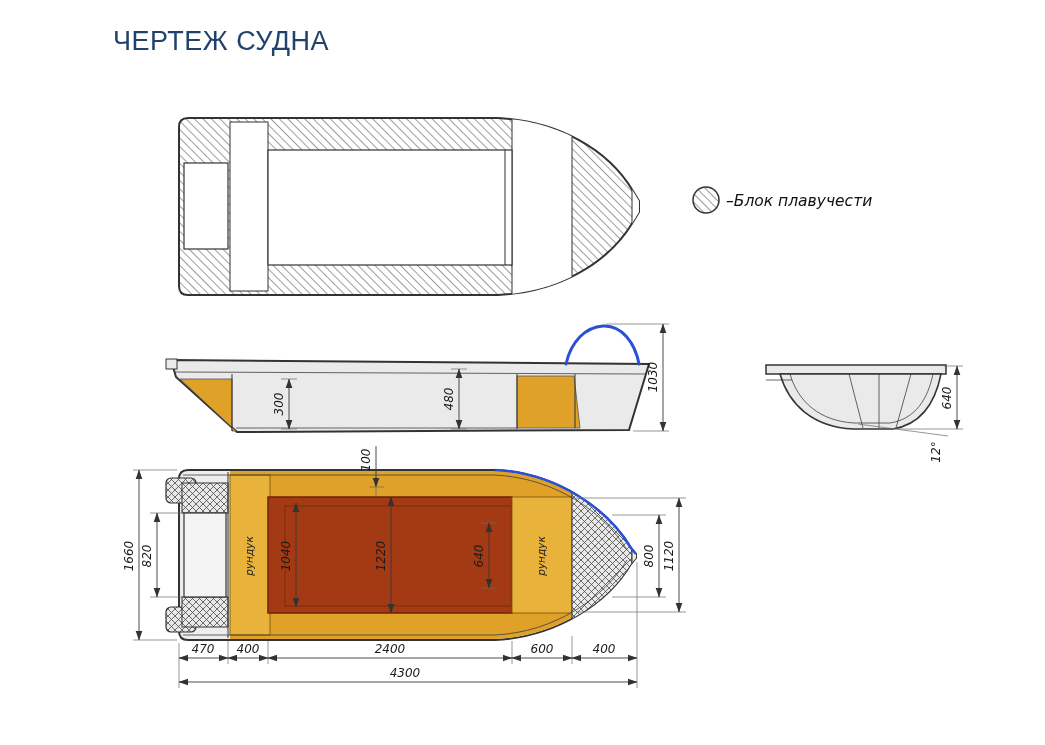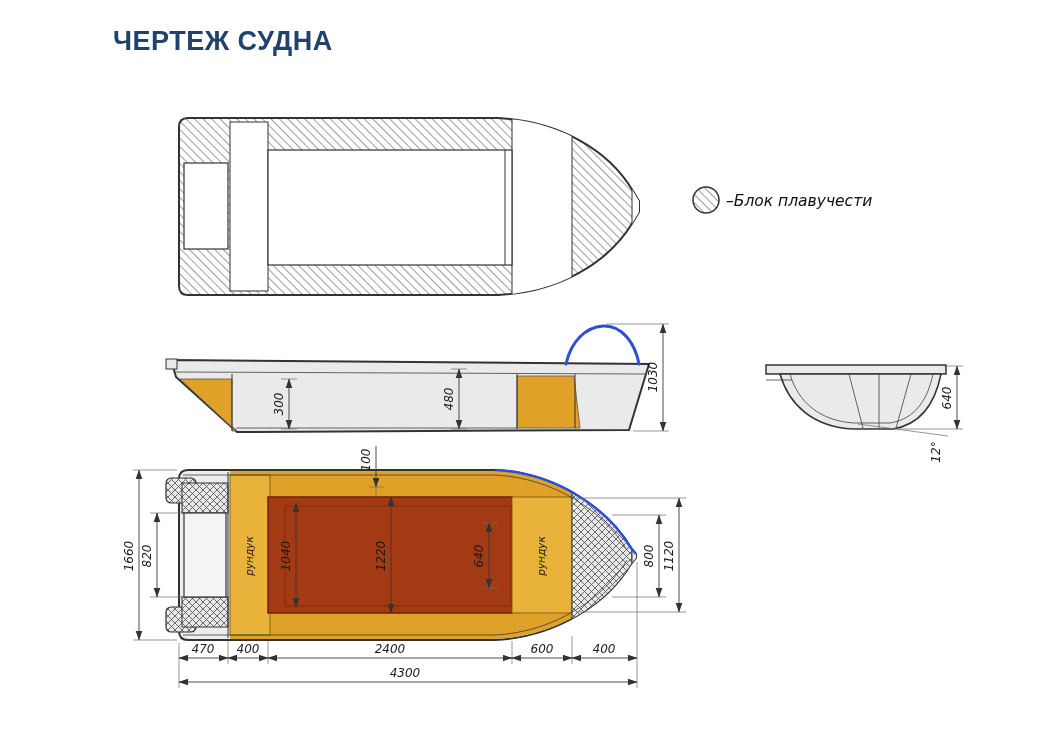--- a/index.html
+++ b/index.html
@@ -3,21 +3,21 @@
 <meta charset="utf-8">
 <style>
   :root{
     --title-navy:#21436b; --accent-blue:#2b4fd7; --deck-orange:#dfa127;
     --locker-amber:#e9b23a; --cockpit-red:#a43a14; --hull-gray:#ebebeb; --line-dark:#333333;
   }
   *{margin:0;padding:0;box-sizing:border-box}
   html,body{background:#fff}
   body{width:1045px;height:745px;position:relative;overflow:hidden;font-family:"Liberation Sans",sans-serif}
   .page{position:absolute;inset:0}
-  h1.title{position:absolute;left:113px;top:26px;font-size:27px;font-weight:700;letter-spacing:.5px;color:var(--title-navy)}
+  h1.title{position:absolute;left:113px;top:26px;font-size:27px;font-weight:400;letter-spacing:.5px;color:var(--title-navy)}
   svg.sheet{position:absolute;left:0;top:0}
   .hull{stroke:var(--line-dark);stroke-width:2}
   .s08{stroke:#3f3f3f;stroke-width:.8;fill:none}
   .s1{stroke:var(--line-dark);stroke-width:1}
   .s12{stroke:var(--line-dark);stroke-width:1.2}
   .s15{stroke:var(--line-dark);stroke-width:1.5}
   .ext{stroke:#6a6a6a;stroke-width:.7}
   .dimline{stroke:#383838;stroke-width:.9;fill:none}
   .deck{fill:var(--deck-orange)}
   .compartment{fill:var(--deck-orange);stroke:#555;stroke-width:.8}

